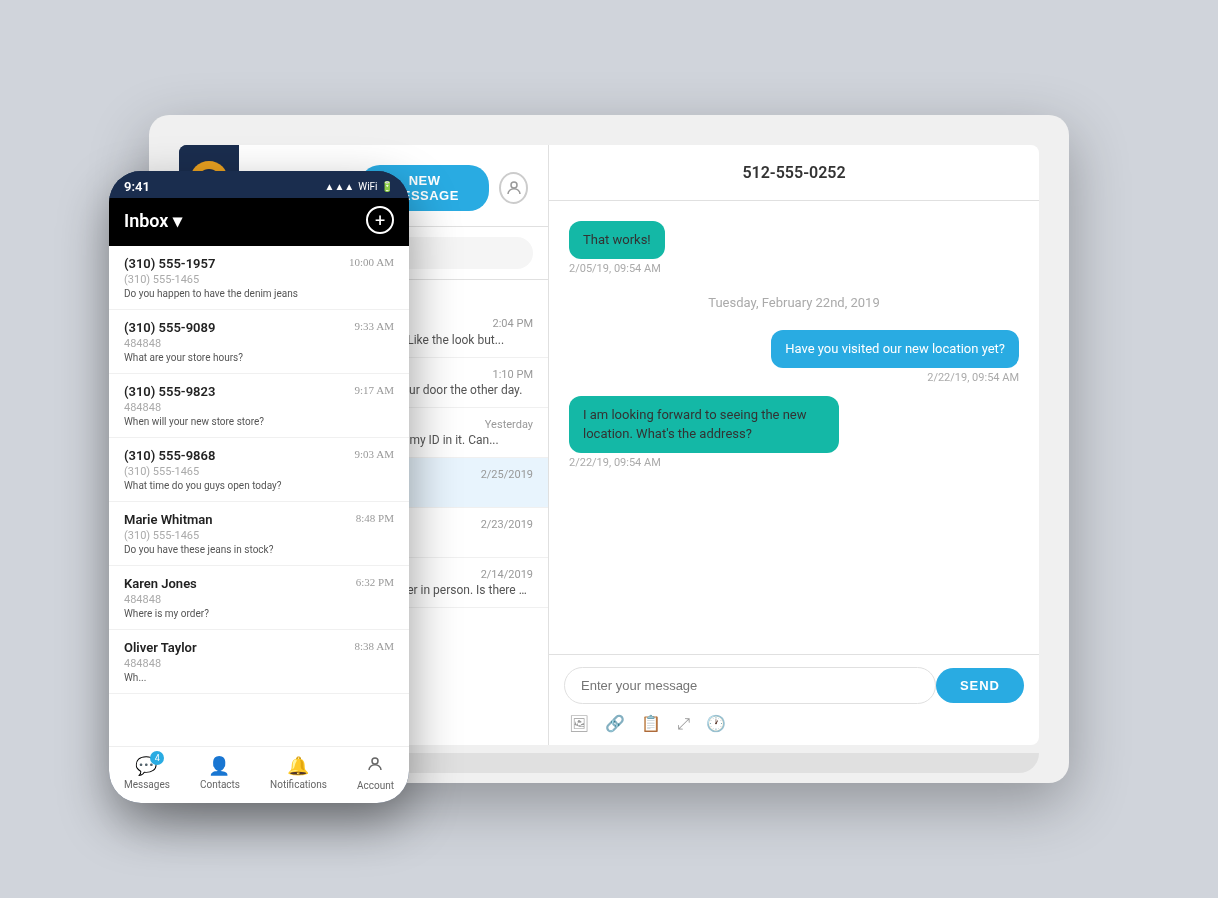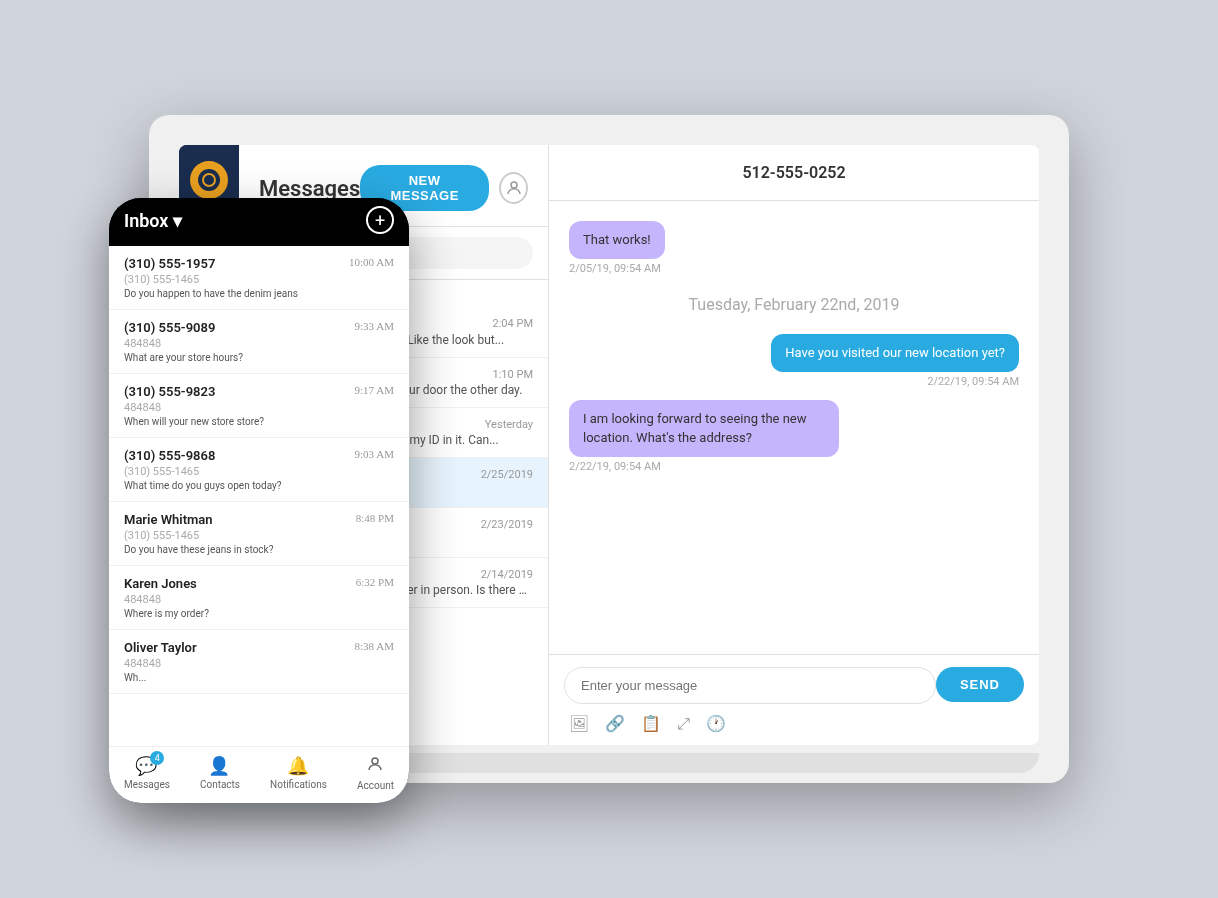--- a/index.html
+++ b/index.html
@@ -220,57 +220,57 @@
       gap: 12px;
     }
     .msg-bubble {
       max-width: 60%;
       padding: 10px 14px;
       border-radius: 12px;
       font-size: 13px;
       line-height: 1.4;
     }
     .msg-bubble.incoming {
-      background: #c4b5fd;
+      background: #14b8a6;
       color: #333;
       align-self: flex-start;
     }
     .msg-bubble.outgoing {
       background: #29abe2;
       color: white;
       align-self: flex-end;
     }
     .msg-timestamp {
       font-size: 11px;
       color: #aaa;
       margin-top: 3px;
     }
     .msg-timestamp.right {
       text-align: right;
     }
     .date-divider {
       text-align: center;
-      font-size: 16px;
+      font-size: 13px;
       color: #aaa;
       margin: 8px 0;
     }
     .msg-group {
       display: flex;
       flex-direction: column;
     }
     .msg-group.left { align-items: flex-start; }
     .msg-group.right { align-items: flex-end; }
 
     .chat-input-area {
       border-top: 1px solid #e0e0e0;
       padding: 12px 15px;
     }
     .chat-input-row {
       display: flex;
-      align-items: flex-start;
+      align-items: center;
       margin-bottom: 10px;
     }
     .chat-input {
       flex: 1;
       border: 1px solid #e0e0e0;
       border-radius: 20px;
       padding: 10px 16px;
       font-size: 13px;
       color: #666;
       outline: none;
@@ -432,20 +432,28 @@
       margin: 60px auto;
     }
   </style>
 </head>
 <body>
 
 <div class="laptop-wrapper">
 
   <div class="phone-overlay">
 
+    <div class="phone-status-bar">
+      <span class="phone-time">9:41</span>
+      <div class="phone-icons">
+        <span>▲▲▲</span>
+        <span>WiFi</span>
+        <span>🔋</span>
+      </div>
+    </div>
 
     <div class="phone-inbox-header">
       <span class="phone-inbox-title">Inbox ▾</span>
       <div class="phone-inbox-add">+</div>
     </div>
 
     <div class="phone-body">
       <div class="phone-conv-item">
         <div class="phone-conv-top">
           <span class="phone-conv-num">(310) 555-1957</span>

